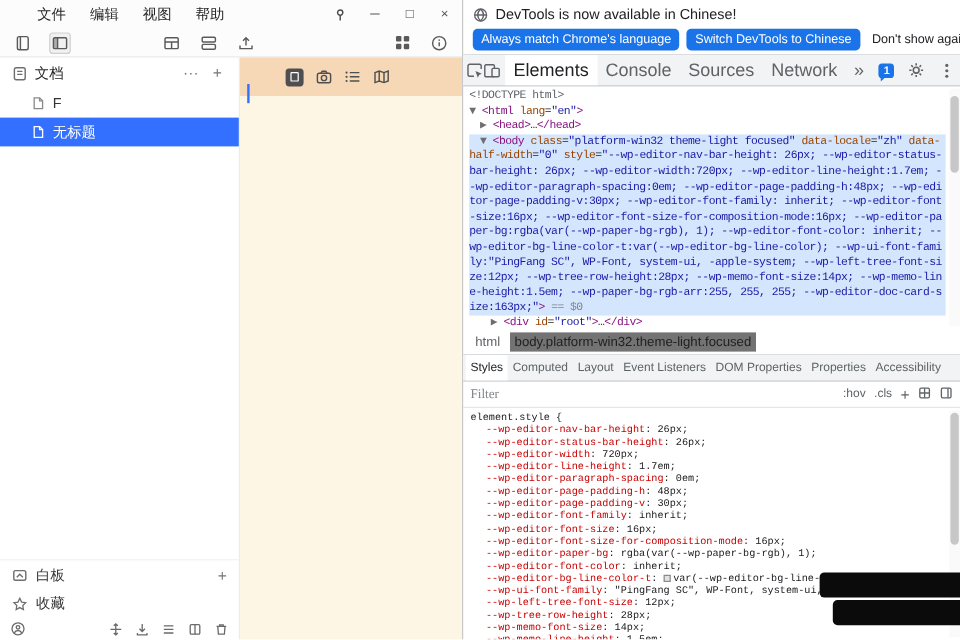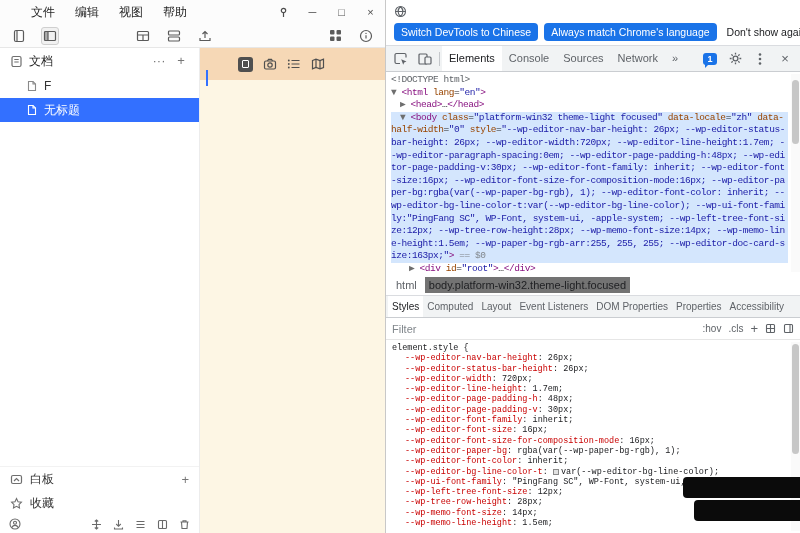--- a/index.html
+++ b/index.html
@@ -48,21 +48,21 @@
   .dt-infobar{height:46px;border-bottom:1px solid #dadce0;padding:5px 8px 0}
   .dt-msg{display:flex;align-items:center;gap:6px;font-size:12px;color:#202124}
   .dt-msg .icon{color:#5f6368}
   .dt-actions{display:flex;align-items:center;gap:6px;margin-top:5px}
   .btn-primary{background:#1a73e8;color:#fff;border:none;border-radius:4px;font-size:10.5px;padding:3px 7px;font-family:inherit;white-space:nowrap}
   .btn-text{background:none;border:none;font-size:10.5px;color:#202124;padding:3px 4px;font-family:inherit;white-space:nowrap}
   .dt-tabbar{height:26px;background:#f1f3f4;border-bottom:1px solid #cacdd1;display:flex;align-items:center;padding:0 3px;color:#5f6368;flex:none}
   .dt-iconbtn{width:24px;height:25px;display:flex;align-items:center;justify-content:center;color:#5f6368}
   .dt-sep{width:1px;height:14px;background:#c4c7cb;margin:0 2px}
   .dt-tabs{display:flex;height:25px}
-  .dt-tab{padding:0 7px;font-size:11px;line-height:25px;height:25px;white-space:nowrap}
+  .dt-tab{padding:0 7px;font-size:15px;line-height:25px;height:25px;white-space:nowrap}
   .dt-tab.selected{background:#fff;color:#202124}
   .dt-right{margin-left:auto;display:flex;align-items:center;gap:1px}
   .bubble{background:#1a73e8;color:#fff;font-size:9px;line-height:12px;padding:0 4px;border-radius:3px;position:relative;font-weight:bold}
   .bubble:after{content:"";position:absolute;left:2px;bottom:-3px;border:2px solid transparent;border-top-color:#1a73e8;border-left-color:#1a73e8}
   .dt-close{font-size:13px;color:#5f6368}
 
   .elements-pane{height:202px;overflow:hidden;position:relative;padding:2px 12px 0 5px;font-family:"Liberation Mono","DejaVu Sans Mono",monospace;font-size:9.5px;letter-spacing:-0.45px;line-height:12.6px;color:#202124}
   .code-line{white-space:pre-wrap;word-break:break-all}
   .ind1{text-indent:9px}.ind2{text-indent:18px}
   .code-line.selected{background:#d4e6fd}
@@ -78,21 +78,21 @@
 
   .crumbs{height:22px;display:flex;align-items:center;gap:4px;padding:0 6px;font-size:11px;color:#5f6368;border-bottom:1px solid #dadce0;flex:none}
   .crumb{padding:2px 4px;white-space:nowrap}
   .crumb.selected{background:#737373;color:#202124}
 
   .side-tabs{height:22px;background:#f1f3f4;border-bottom:1px solid #cacdd1;display:flex;align-items:center;color:#5f6368;padding:4px 2px;flex:none}
   .side-tab{font-size:10px;padding:0 4px;line-height:21px;height:21px;white-space:nowrap}
   .side-tab.selected{background:#fff;color:#202124}
 
   .filter-row{height:22px;display:flex;align-items:center;border-bottom:1px solid #e6e6e6;padding:0 6px;gap:7px;color:#5f6368;flex:none}
-  .filter-input{border:none;outline:none;font-size:11px;color:#202124;flex:1;background:transparent;font-family:Liberation Sans, sans-serif}
+  .filter-input{border:none;outline:none;font-size:11px;color:#202124;flex:1;background:transparent;font-family:Liberation Serif, serif}
   .filter-input::placeholder{color:#80868b}
   .toggle{font-size:10px}
   .plus-btn{font-size:13px;line-height:12px}
   .mini-ic{color:#5f6368}
 
   .styles-pane{flex:1;overflow:hidden;position:relative;padding:3px 12px 0 6px;font-family:"Liberation Mono","DejaVu Sans Mono",monospace;font-size:8.5px;line-height:10.3px;color:#202124}
   .style-selector{white-space:nowrap}
   .style-prop{white-space:nowrap;overflow:hidden;padding-left:13px}
   .prop-name{color:#c80000}
   .swatch{display:inline-block;width:6px;height:6px;border:1px solid #8a8a8a;background:#e2e2e2;margin-right:2px;vertical-align:-1px}
@@ -323,24 +323,25 @@
 <div class="devtools">
 
   <div class="dt-infobar">
     <div class="dt-msg">
       <span class="icon">
         <svg width="13" height="13" viewBox="0 0 13 13" fill="none" stroke="currentColor" stroke-width="1.1">
             <circle cx="6.5" cy="6.5" r="5"></circle>
             <path d="M1.5 6.5h10M6.5 1.5c-3.2 3.2-3.2 6.8 0 10M6.5 1.5c3.2 3.2 3.2 6.8 0 10"></path>
           </svg>
       </span>
+      <span>DevTools is now available in Chinese!</span>
     </div>
     <div class="dt-actions">
+      <button class="btn-primary">Always match Chrome's language</button>
       <button class="btn-primary">Switch DevTools to Chinese</button>
-      <button class="btn-primary">Always match Chrome's language</button>
       <button class="btn-text">Don't show again</button>
     </div>
   </div>
 
   <div class="dt-tabbar">
     <span class="dt-iconbtn">
       <svg width="14" height="14" viewBox="0 0 14 14" fill="none" stroke="currentColor" stroke-width="1.2">
           <path d="M12 5.5V3a1.5 1.5 0 00-1.5-1.5h-8A1.5 1.5 0 001 3v7a1.5 1.5 0 001.5 1.5H6"></path>
           <path d="M7.2 7.2l5.3 2.2-2.3 1 -1 2.3z" fill="currentColor" stroke="none"></path>
         </svg>
@@ -452,20 +453,21 @@
     <div>
 
         <div class="style-prop"><span class="prop-name">--wp-editor-nav-bar-height</span><span class="tk-plain">: </span><span class="prop-value">26px</span><span class="tk-plain">;</span></div>
 
         <div class="style-prop"><span class="prop-name">--wp-editor-status-bar-height</span><span class="tk-plain">: </span><span class="prop-value">26px</span><span class="tk-plain">;</span></div>
 
         <div class="style-prop"><span class="prop-name">--wp-editor-width</span><span class="tk-plain">: </span><span class="prop-value">720px</span><span class="tk-plain">;</span></div>
 
         <div class="style-prop"><span class="prop-name">--wp-editor-line-height</span><span class="tk-plain">: </span><span class="prop-value">1.7em</span><span class="tk-plain">;</span></div>
 
+        <div class="style-prop"><span class="prop-name">--wp-editor-paragraph-spacing</span><span class="tk-plain">: </span><span class="prop-value">0em</span><span class="tk-plain">;</span></div>
 
         <div class="style-prop"><span class="prop-name">--wp-editor-page-padding-h</span><span class="tk-plain">: </span><span class="prop-value">48px</span><span class="tk-plain">;</span></div>
 
         <div class="style-prop"><span class="prop-name">--wp-editor-page-padding-v</span><span class="tk-plain">: </span><span class="prop-value">30px</span><span class="tk-plain">;</span></div>
 
         <div class="style-prop"><span class="prop-name">--wp-editor-font-family</span><span class="tk-plain">: </span><span class="prop-value">inherit</span><span class="tk-plain">;</span></div>
 
         <div class="style-prop"><span class="prop-name">--wp-editor-font-size</span><span class="tk-plain">: </span><span class="prop-value">16px</span><span class="tk-plain">;</span></div>
 
         <div class="style-prop"><span class="prop-name">--wp-editor-font-size-for-composition-mode</span><span class="tk-plain">: </span><span class="prop-value">16px</span><span class="tk-plain">;</span></div>

